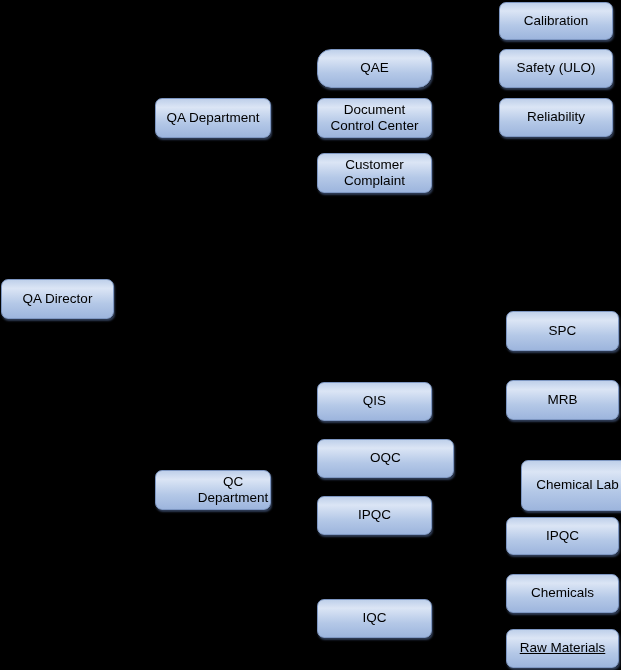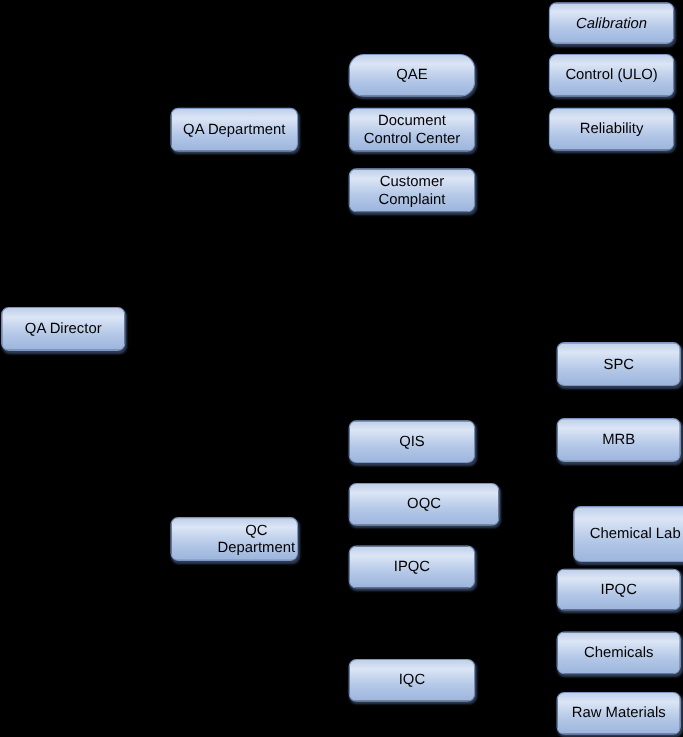--- a/index.html
+++ b/index.html
@@ -38,49 +38,49 @@
   .n2  { left: 155px; top: 470px; width: 116px; height: 40px; padding-left: 40px; }
   
   .n3  { left: 317px; top: 49px;  width: 115px; height: 39px; border-radius: 14px; }
   .n4  { left: 317px; top: 98px;  width: 115px; height: 40px; }
   .n5  { left: 317px; top: 153px; width: 115px; height: 40px; }
   .n6  { left: 317px; top: 382px; width: 115px; height: 39px; }
   .n7  { left: 317px; top: 439px; width: 137px; height: 39px; }
   .n8  { left: 317px; top: 496px; width: 115px; height: 39px; }
   .n9  { left: 317px; top: 599px; width: 115px; height: 39px; }
   
-  .n10 { left: 499px; top: 2px;   width: 114px; height: 38px; font-style: italic; }
+  .n10 { left: 499px; top: 2px;   width: 114px; height: 38px; }
   .n11 { left: 499px; top: 49px;  width: 114px; height: 39px; }
   .n12 { left: 499px; top: 98px;  width: 114px; height: 39px; }
   
   .n13 { left: 506px; top: 311px; width: 113px; height: 40px; }
   .n14 { left: 506px; top: 380px; width: 113px; height: 40px; }
   .n15 { left: 506px; top: 460px; width: 113px; height: 51px; margin-left: 15px; }
   .n16 { left: 506px; top: 517px; width: 113px; height: 38px; }
   .n17 { left: 506px; top: 574px; width: 113px; height: 39px; }
-  .n18 { left: 506px; top: 629px; width: 113px; height: 39px; }
+  .n18 { left: 506px; top: 629px; width: 113px; height: 39px; text-decoration: underline; }
 </style>
 </head>
 <body>
 
 <div id="canvas">
   <div class="node n0">QA Director</div>
   <div class="node n1">QA Department</div>
   <div class="node n2">QC Department</div>
   <div class="node n3">QAE</div>
   <div class="node n4">Document
 Control Center</div>
   <div class="node n5">Customer
 Complaint</div>
   <div class="node n6">QIS</div>
   <div class="node n7">OQC</div>
   <div class="node n8">IPQC</div>
   <div class="node n9">IQC</div>
   <div class="node n10">Calibration</div>
-  <div class="node n11">Control (ULO)</div>
+  <div class="node n11">Safety (ULO)</div>
   <div class="node n12">Reliability</div>
   <div class="node n13">SPC</div>
   <div class="node n14">MRB</div>
   <div class="node n15">Chemical Lab</div>
   <div class="node n16">IPQC</div>
   <div class="node n17">Chemicals</div>
   <div class="node n18">Raw Materials</div>
 </div>
 
 </body></html>

